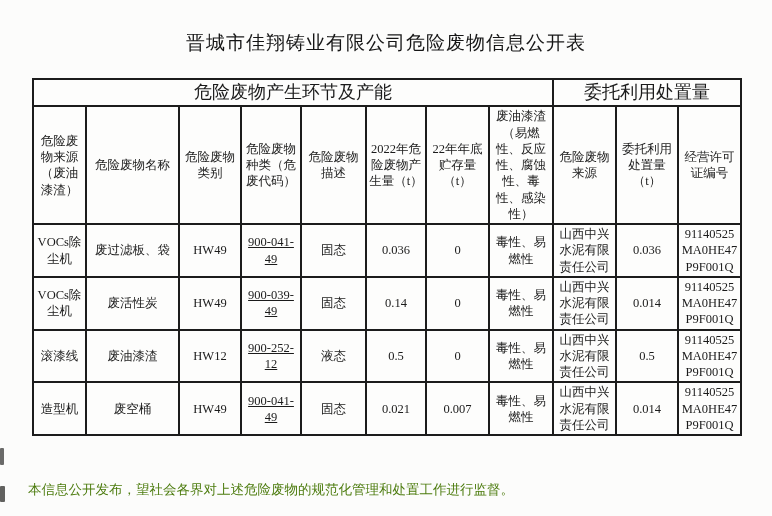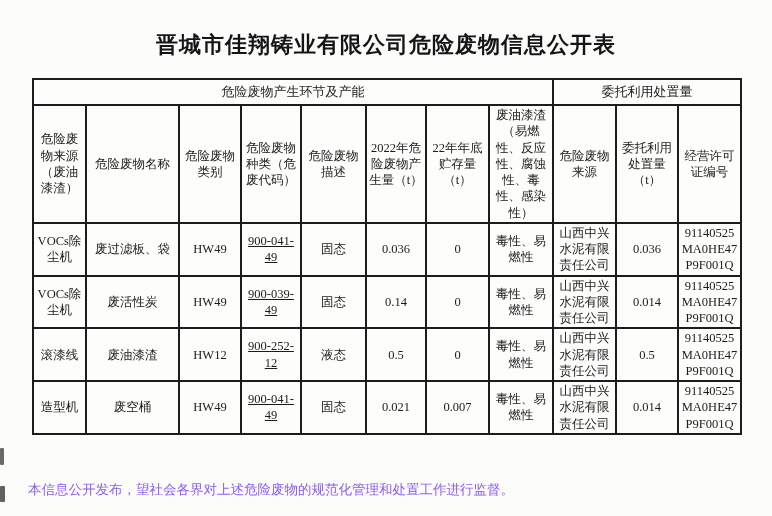--- a/index.html
+++ b/index.html
@@ -16,22 +16,22 @@
     font-family: "Liberation Serif", "DejaVu Serif", serif;
     color: #1a1a1a;
   }
   .title {
     position: absolute;
     top: 30px;
     left: 0;
     width: 772px;
     margin: 0;
     text-align: center;
-    font-size: 22px;
-    font-weight: bold;
+    font-size: 19px;
+    font-weight: normal;
     letter-spacing: 1px;
     color: #151515;
   }
   table.waste-table {
     position: absolute;
     left: 32px;
     top: 78px;
     width: 708px;
     border-collapse: collapse;
     table-layout: fixed;
@@ -44,21 +44,21 @@
     text-align: center;
     vertical-align: middle;
     padding: 1px 2px;
     font-size: 12.5px;
     line-height: 1.3;
     color: #1b1b1b;
     overflow: hidden;
   }
   tr.group-row th {
     height: 22px;
-    font-size: 13px;
+    font-size: 18px;
   }
   tr.header-row th {
     height: 96px;
   }
   tbody td {
     height: 48px;
     line-height: 1.35;
   }
   td.col-10 {
     font-size: 11.5px;
@@ -68,21 +68,21 @@
   td.col-3 {
     letter-spacing: 0;
     text-decoration: underline;
   }
   .footer-note {
     position: absolute;
     left: 28px;
     top: 481px;
     margin: 0;
     font-size: 13.5px;
-    color: #8b5cf6;
+    color: #4d7c0f;
   }
   .scan-artifact {
     position: absolute;
     background: #3a3a38;
     border-radius: 1px;
   }
   .artifact-1 { left: 0; top: 448px; width: 4px; height: 17px; opacity: .75; }
   .artifact-2 { left: 0; top: 486px; width: 5px; height: 16px; opacity: .8; }
 </style>
 </head>

